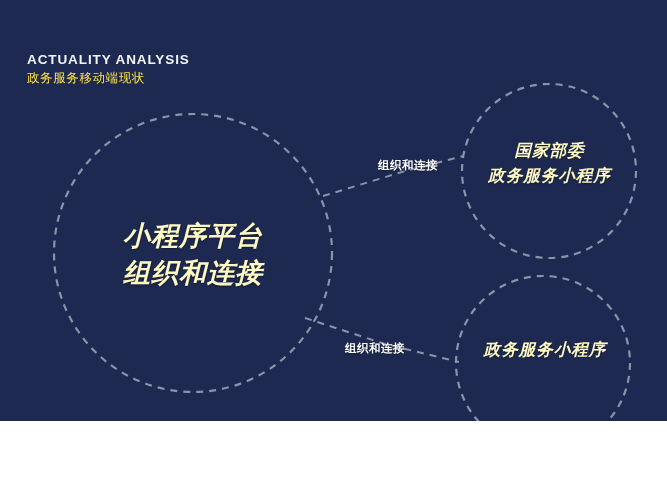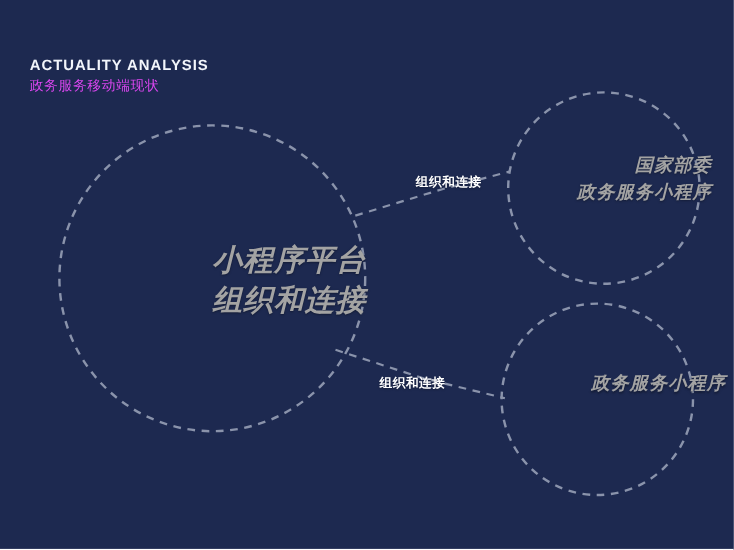--- a/index.html
+++ b/index.html
@@ -8,21 +8,21 @@
   }
   body {
     width: 667px;
     height: 500px;
     overflow: hidden;
     font-family: "Liberation Sans", "DejaVu Sans", sans-serif;
   }
   #slide {
     position: relative;
     width: 667px;
-    height: 499px;
+    height: 421px;
     background: #1d2950;
     overflow: hidden;
   }
 
   
   #header {
     position: absolute;
     left: 27px;
     top: 52px;
     width: 300px;
@@ -33,39 +33,39 @@
     letter-spacing: 0.9px;
     color: #f2f5fb;
     line-height: 16px;
     white-space: nowrap;
   }
   #header-subtitle {
     margin-top: 3px;
     font-size: 12.5px;
     font-weight: normal;
     letter-spacing: 0.6px;
-    color: #d946ef;
+    color: #fde047;
     line-height: 15px;
     white-space: nowrap;
   }
 
   
   #diagram-svg {
     position: absolute;
     left: 0;
     top: 0;
     width: 667px;
     height: 500px;
   }
 
   
   .node-label {
     position: absolute;
-    text-align: right;
-    color: #a3a3a3;
+    text-align: center;
+    color: #fef9c3;
     font-weight: bold;
     font-style: italic;
     letter-spacing: 1px;
     text-shadow: 0 1px 2px rgba(0,0,0,0.35);
     pointer-events: none;
   }
   #main-node-label {
     left: 53px;
     top: 218px;
     width: 280px;

